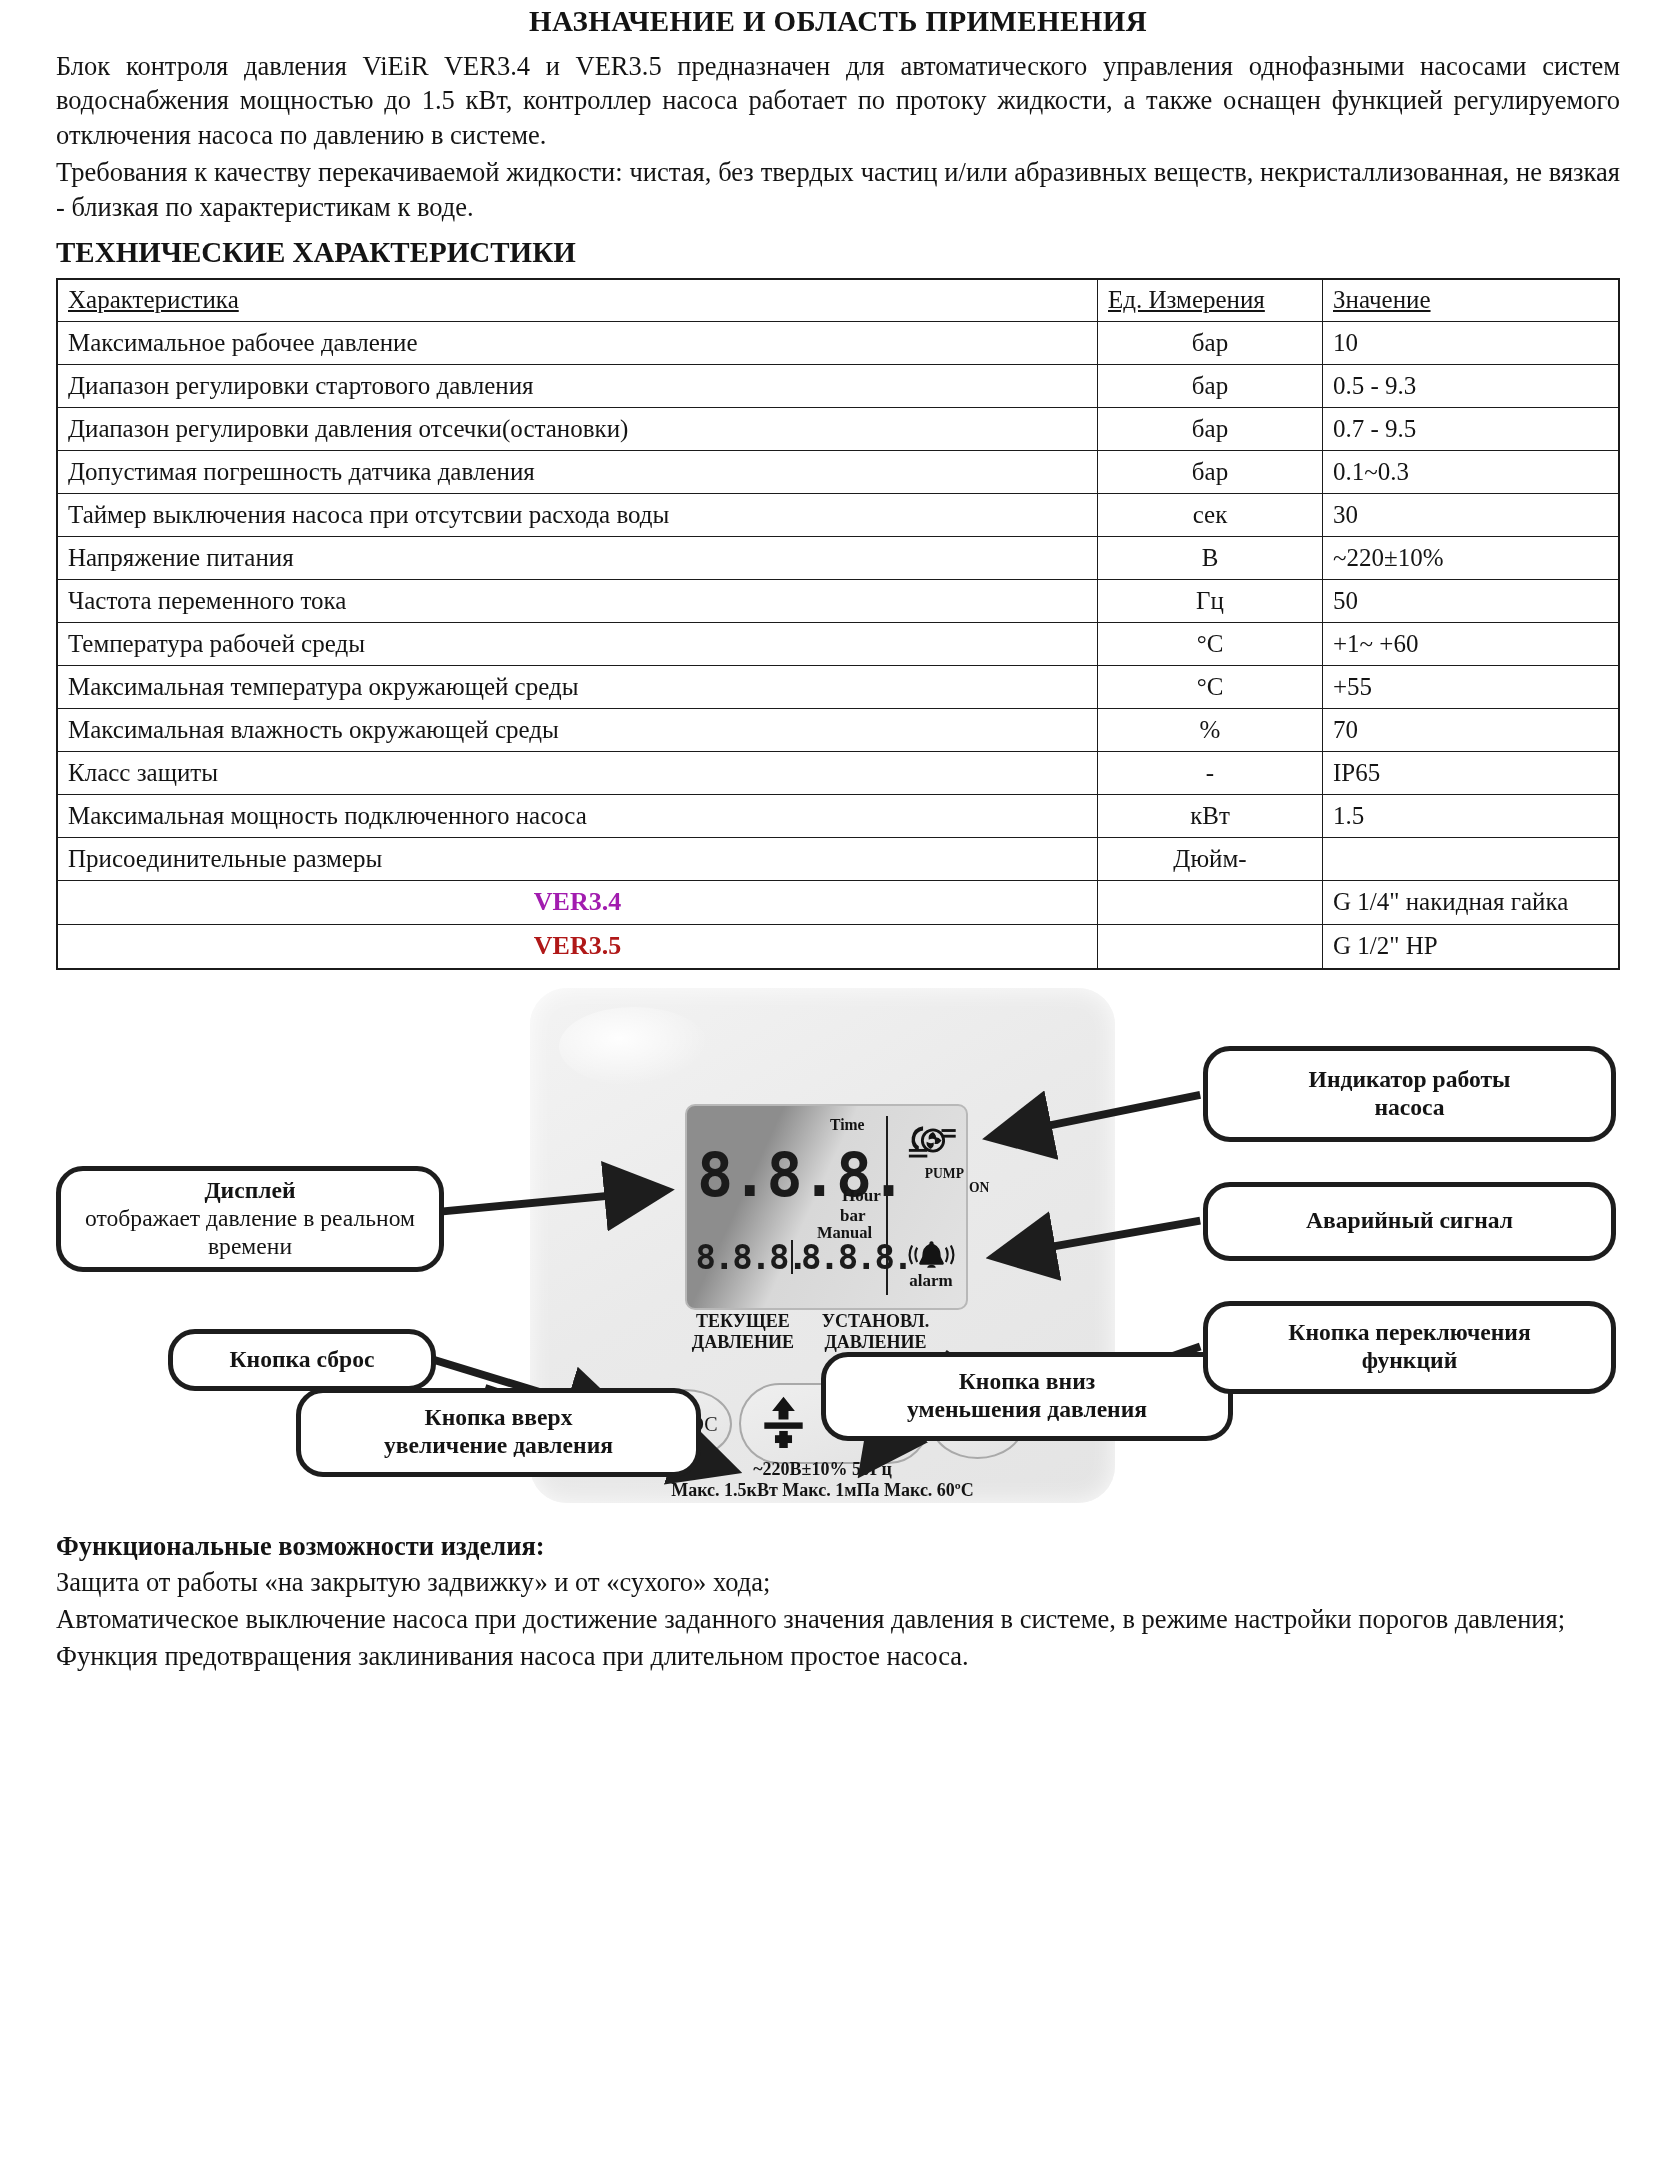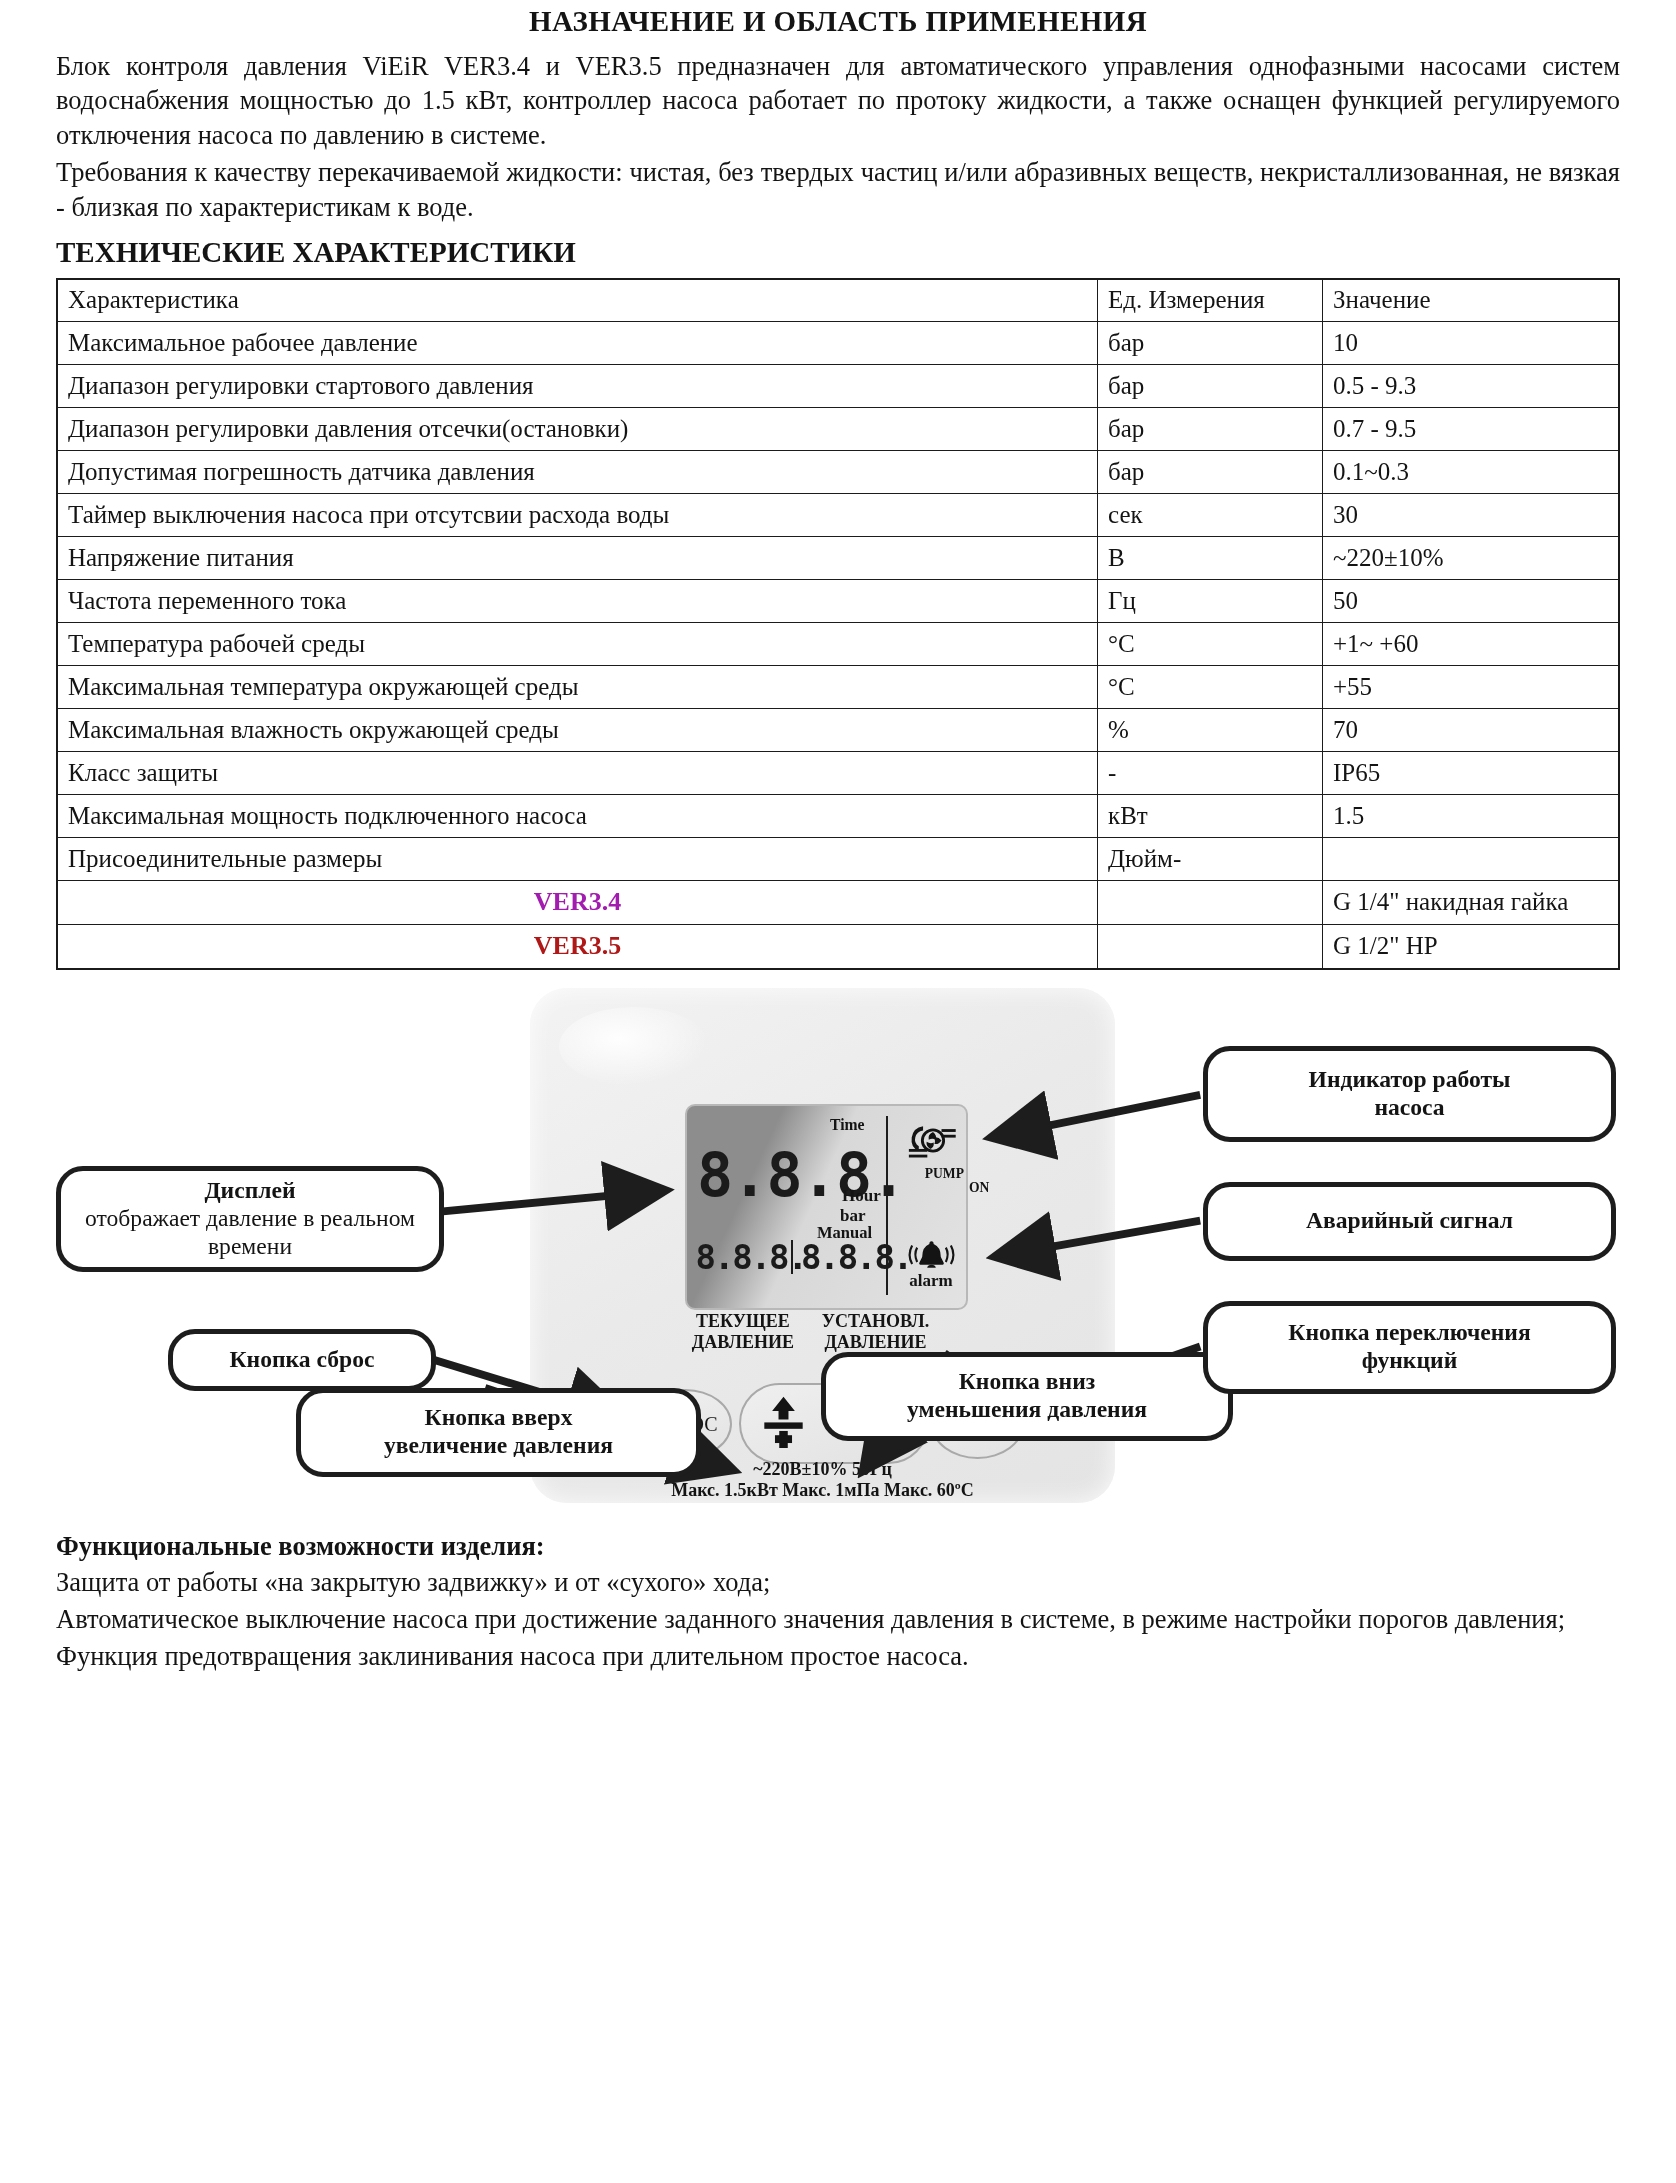--- a/index.html
+++ b/index.html
@@ -52,23 +52,23 @@
   }
   table.spec td,table.spec th{
     border:1.4px solid #1b1b1b;
     font-size:25px;
     padding:6.4px 10px;
     vertical-align:middle;
     font-weight:normal;
   }
   table.spec tr{height:43px;}
   .col-char{width:auto;}
-  .col-unit{width:204px;}
+  .col-unit{width:204px;text-align:center;}
   .col-val{width:275px;text-align:left;}
-  .hdr td{font-weight:bold;font-size:26px;}
+  .hdr td{font-weight:bold;font-size:26px;text-decoration:underline;}
   .hdr .col-unit,.hdr .col-val{text-align:left;}
   td.val-left{text-align:left;padding-left:13px;}
   .ver-row td.ver-name{
     text-align:center;color:#b01818;font-weight:bold;font-size:26px;
   }
 
   
   .diagram{
     position:relative;
     width:1564px;height:544px;

